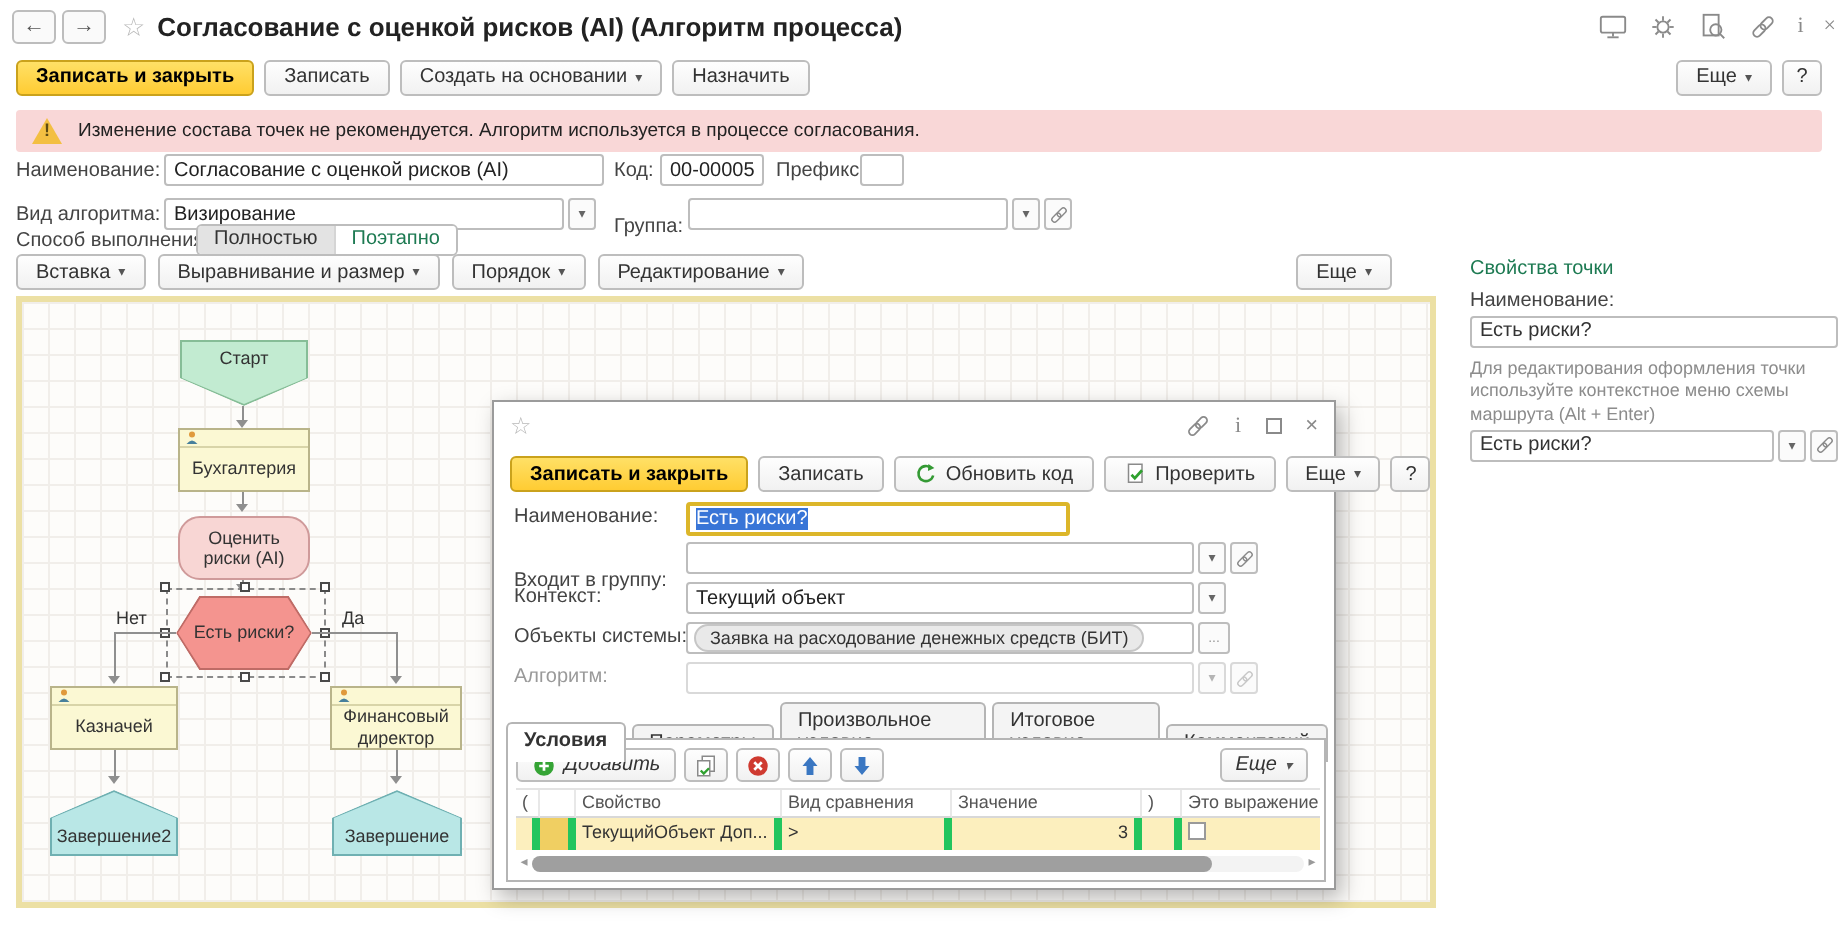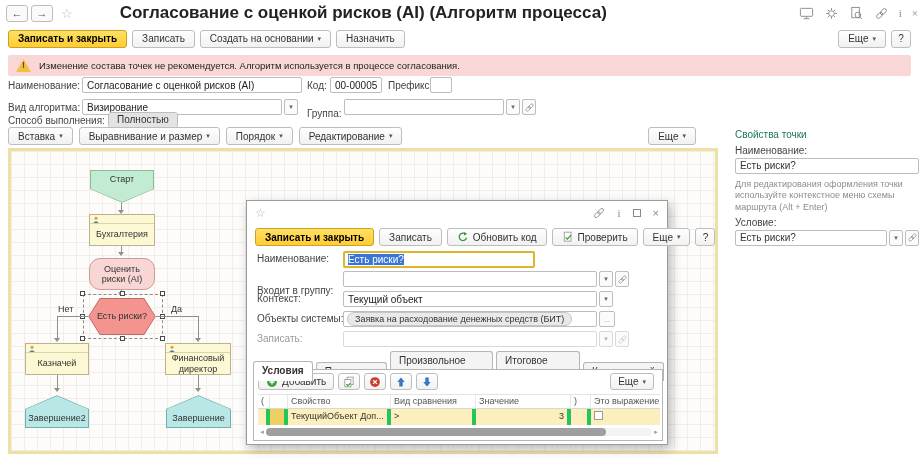--- a/index.html
+++ b/index.html
@@ -12,21 +12,21 @@
     background: #fff;
     overflow: hidden;
   }
   .ic { display:inline-block; vertical-align:middle; }
 
   
   .titlebar { position:absolute; left:0; top:0; width:924px; height:26px; display:flex; align-items:center; padding:0 6px; }
   .navbtn { width:22px; height:17px; border:1px solid #bdbdbd; border-radius:3px; background:#fafafa; color:#555;
             display:flex; align-items:center; justify-content:center; font-size:11px; margin-right:3px; }
   .star { color:#b9b9b9; font-size:13px; margin:0 6px 0 5px; }
-  .wtitle { font-size:17px; font-weight:bold; color:#222;margin-left:41px; }
+  .wtitle { font-size:13px; font-weight:bold; color:#222; }
   .winicons { margin-left:auto; display:flex; align-items:center; gap:10px; color:#8a8a8a; }
   .winicons .txt { font-size:11px; color:#8a8a8a; font-family:"Liberation Serif", serif; }
 
   
   .cmdbar { position:absolute; left:0; top:26px; width:924px; height:25px; display:flex; align-items:center; padding:0 8px; }
   .btn { display:inline-flex; align-items:center; gap:4px; height:18px; padding:0 9px; margin-right:5px;
          border:1px solid #bdbdbd; border-radius:3px; background:linear-gradient(#fefefe,#f1f1f1); color:#333; font-size:10px; white-space:nowrap; }
   .btn.primary { background:linear-gradient(#ffe066,#fc3); border-color:#caa21c; font-weight:bold; color:#000;justify-content:center; }
   .caret { font-size:7px; color:#555; }
   .right-group { margin-left:auto; display:flex; }
@@ -104,21 +104,21 @@
   .chipfield { position:absolute; height:16px; border:1px solid #bdbdbd; border-radius:2px; background:#fff; display:flex; align-items:center; padding:0 3px; }
   .chip { background:#e9e9e9; border:1px solid #c6c6c6; border-radius:8px; padding:0 7px; font-size:9px; line-height:12px; color:#333; white-space:nowrap; }
   .input.dis { border-color:#d9d9d9; }
   .fbtn.dis { color:#b5b5b5; border-color:#d9d9d9; }
 
   .tabs { position:absolute; left:6px; top:128px; display:flex; align-items:flex-end; }
   .tab { border:1px solid #b5b5b5; border-bottom:none; border-radius:3px 3px 0 0; background:#f4f4f4;
          padding:3px 8px 4px; margin-right:3px; color:#333; }
   .tab.active { background:#fff; font-weight:bold; position:relative; z-index:2; padding-bottom:5px; }
   .tabpanel { position:absolute; left:6px; top:146px; width:410px; height:92px; border:1px solid #b5b5b5; background:#fff; z-index:1; }
-  .tptools { display:flex; align-items:center; height:21px; padding:2px 4px 0; }
+  .tptools { display:flex; align-items:flex-end; height:21px; padding:2px 4px 0;font-style:italic; }
   .tbtn { display:inline-flex; align-items:center; gap:4px; height:17px; padding:0 7px; margin-right:4px;
           border:1px solid #bdbdbd; border-radius:3px; background:linear-gradient(#fefefe,#f1f1f1); }
   .tbtn.iconly { width:22px; justify-content:center; padding:0; }
   .tptools .more { margin-left:auto; }
 
   .tbl { position:absolute; left:4px; top:24px; width:402px; height:56px; overflow:hidden; border-top:1px solid #e3e3e3; }
   .trow { display:flex; width:480px; }
   .trow.head { height:14px; color:#555; }
   .trow.head .tc { border-right:1px solid #e8e8e8; border-bottom:1px solid #d8d8d8; padding:1px 3px; font-size:9px; white-space:nowrap; overflow:hidden; }
   .trow.data { height:16px; background:#fcefbe; }
@@ -280,21 +280,21 @@
   <span class="fbtn" style="left:506px;top:99px;">
       <span>▾</span>
     </span>
   <span class="fbtn" style="left:522px;top:99px;">
       <svg class="ic" width="11" height="11">
         <use href="#i-chain"></use>
       </svg>
     </span>
 
   <span class="frm-label" style="left:8px;top:113px;">Способ выполнения:</span>
-  <span class="toggle" style="left:108px;top:112px;flex-direction:column;">
+  <span class="toggle" style="left:98px;top:112px;">
     <span class="seg on">Полностью</span>
     <span class="seg alt">Поэтапно</span>
   </span>
 </div>
 
 <div class="cvtools">
   <span class="btn">
       <span>Вставка</span>
       <span class="caret">▾</span>
     </span>
@@ -403,21 +403,20 @@
     <div class="shape-fill clip-endshape" style="background:#b9e7e6;"></div>
     <div class="node-label" style="align-items:flex-end;padding-bottom:5px;">Завершение</div>
   </div>
 </div>
 
 <div class="props">
   <div class="ptitle">Свойства точки</div>
   <div class="plabel">Наименование:</div>
   <div class="pinput">Есть риски?</div>
   <div class="hint">Для редактирования оформления точки используйте контекстное меню схемы маршрута (Alt + Enter)</div>
-  <div class="plabel">Условие:</div>
   <div class="row">
     <div class="pinput">Есть риски?</div>
     <span class="fbtn2">
         <span>▾</span>
       </span>
     <span class="fbtn2">
         <svg class="ic" width="11" height="11">
           <use href="#i-chain"></use>
         </svg>
       </span>
@@ -488,21 +487,21 @@
     </span>
 
   <span class="dlabel" style="left:10px;top:110px;">Объекты системы:</span>
   <div class="chipfield" style="left:96px;top:110px;width:254px;">
     <span class="chip">Заявка на расходование денежных средств (БИТ)</span>
   </div>
   <span class="fbtn" style="left:352px;top:110px;width:16px;color:#999;">
       <span>...</span>
     </span>
 
-  <span class="dlabel dis" style="left:10px;top:130px;">Записать:</span>
+  <span class="dlabel dis" style="left:10px;top:130px;">Алгоритм:</span>
   <input class="input dis" style="left: 96px; top: 130px; width: 254px;" readonly="" value="">
   <span class="fbtn dis" style="left:352px;top:130px;">
       <span>▾</span>
     </span>
   <span class="fbtn dis" style="left:368px;top:130px;">
       <svg class="ic" width="11" height="11" style="opacity:.45">
         <use href="#i-chain"></use>
       </svg>
     </span>
 

